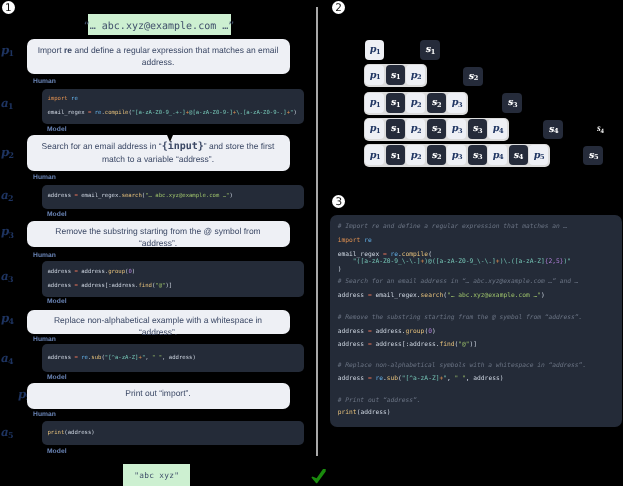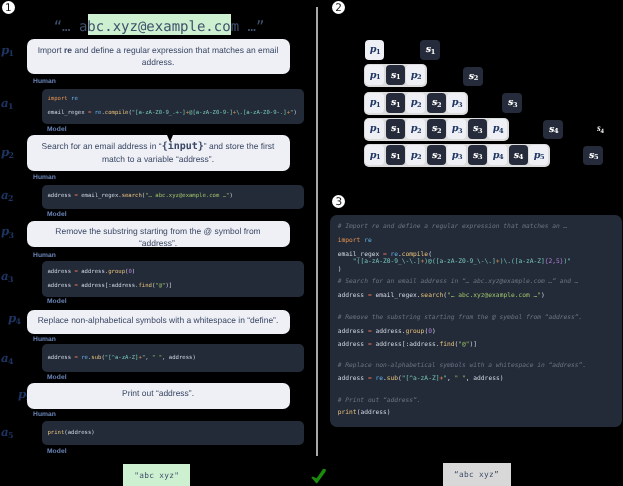--- a/index.html
+++ b/index.html
@@ -8,21 +8,21 @@
 body{font-family:"Liberation Sans",sans-serif;-webkit-font-smoothing:antialiased;text-rendering:geometricPrecision;font-kerning:none;}
 .page{position:relative;width:623px;height:486px;background:#000;}
 
 .badge{position:absolute;width:13px;height:13px;border-radius:50%;background:#fff;color:#111;
   font-family:"DejaVu Sans",sans-serif;font-size:10.5px;font-weight:400;line-height:14.3px;
   text-align:center;}
 .divider{position:absolute;background:#a8a8a8;}
 
 
 .prompt-input{position:absolute;background:#cdf0d1;color:#41506b;
-  font-family:"DejaVu Sans Mono",monospace;font-size:14px;letter-spacing:0px;
+  font-family:"DejaVu Sans Mono",monospace;font-size:10px;letter-spacing:0px;
   display:flex;align-items:center;justify-content:center;white-space:pre;padding-top:5px;}
 .bubble{position:absolute;background:#eef0f5;border-radius:7px;color:#3b4865;font-size:8.48px;
   padding:4.6px 8.7px;line-height:12.2px;font-family:"Liberation Sans",sans-serif;text-align:center;}
 .bubble b{font-weight:700;}
 .bubble .mn{font-weight:700;font-family:"DejaVu Sans Mono",monospace;font-size:10px;}
 .tail{position:absolute;width:0;height:0;border-left:3.7px solid transparent;border-right:3.7px solid transparent;
   border-top:7.2px solid #000;z-index:5;}
 .codeblk{position:absolute;background:#242b38;border-radius:5px;
   font-family:"DejaVu Sans Mono",monospace;font-size:5.6px;letter-spacing:0px;
   padding:0 6px;color:#cdd5e0;white-space:pre;}
@@ -106,28 +106,28 @@
       <div class="role" style="left:33px;top:174.5px;">Human</div>
       <div class="marker" style="left:1px;top:189.5px;">a<sub>2</sub></div>
       <div class="codeblk" style="left:41.5px;top:184.5px;width:262px;height:24px;padding-top:4.9px;"><div class="cl"><span class="var">address</span> <span class="op">=</span> <span class="var">email_regex</span>.<span class="fn">search</span>(<span class="strp">"… abc.xyz@example.com …"</span>)</div></div>
       <div class="role" style="left:47px;top:212px;">Model</div>
       <div class="marker" style="left:1px;top:226.4px;">p<sub>3</sub></div>
       <div class="bubble" style="left:26.5px;top:220.5px;width:263px;height:26.5px;">Remove the substring starting from the @ symbol from “address”.</div>
       <div class="role" style="left:33px;top:252.5px;">Human</div>
       <div class="marker" style="left:1px;top:270.6px;">a<sub>3</sub></div>
       <div class="codeblk" style="left:41.5px;top:261px;width:262px;height:35.5px;padding-top:3.5500000000000007px;"><div class="cl"><span class="var">address</span> <span class="op">=</span> <span class="var">address</span>.<span class="fn">group</span>(<span class="num">0</span>)</div><div class="cl"><span class="var">address</span> <span class="op">=</span> <span class="var">address</span>[:<span class="var">address</span>.<span class="fn">find</span>(<span class="strp">"@"</span>)]</div></div>
       <div class="role" style="left:47px;top:299px;">Model</div>
-      <div class="marker" style="left:8px;top:313px;">p<sub>4</sub></div>
-      <div class="bubble" style="left:26.5px;top:309.5px;width:263px;height:24.5px;">Replace non-alphabetical symbols with a whitespace in “define”.</div>
+      <div class="marker" style="left:1px;top:313px;">p<sub>4</sub></div>
+      <div class="bubble" style="left:26.5px;top:309.5px;width:263px;height:24.5px;">Replace non-alphabetical example with a whitespace in “address”.</div>
       <div class="role" style="left:33px;top:337px;">Human</div>
       <div class="marker" style="left:1px;top:352.8px;">a<sub>4</sub></div>
       <div class="codeblk" style="left:41.5px;top:344px;width:262px;height:27.5px;padding-top:6.65px;"><div class="cl"><span class="var">address</span> <span class="op">=</span> <span class="mod">re</span>.<span class="fn">sub</span>(<span class="str">"[^a-zA-Z]<span class="esc">+</span>"</span>, <span class="strp">" "</span>, <span class="var">address</span>)</div></div>
       <div class="role" style="left:47px;top:374.5px;">Model</div>
       <div class="marker" style="left:18px;top:389.2px;">p<sub>5</sub></div>
-      <div class="bubble" style="left:26.5px;top:382.5px;width:263px;height:26px;">Print out “address”.</div>
+      <div class="bubble" style="left:26.5px;top:382.5px;width:263px;height:26px;">Print out “import”.</div>
       <div class="role" style="left:33px;top:412px;">Human</div>
       <div class="marker" style="left:1px;top:427.2px;">a<sub>5</sub></div>
       <div class="codeblk" style="left:41.5px;top:421px;width:262px;height:23.5px;padding-top:4.65px;"><div class="cl"><span class="fn">print</span>(<span class="var">address</span>)</div></div>
       <div class="role" style="left:47px;top:449px;">Model</div>
     </div>
 
   <div id="panel2">
       <div class="rowbox single" style="left:363.9px;top:38.6px;height:23.4px;">
         <div class="tok p">p<sub>1</sub></div>
       </div>
@@ -174,15 +174,14 @@
   <div class="program" id="program-box" style="left: 330.3px; top: 215.2px; width: 291.3px; height: 211.8px;">
      <div id="panel3"><div class="pln" style="left:7.5px;top:8.700000000000017px;"><span class="cmt"># Import re and define a regular expression that matches an …</span></div><div class="pln" style="left:7.5px;top:23.200000000000017px;"><span class="kw">import</span> <span class="mod">re</span></div><div class="pln" style="left:7.5px;top:36.60000000000002px;"><span class="var">email_regex</span> <span class="op">=</span> <span class="mod">re</span>.<span class="fn">compile</span>(</div><div class="pln" style="left:7.5px;top:44.19999999999999px;">    <span class="str">"([a-zA-Z0-9_\-\.]<span class="esc">+</span>)@([a-zA-Z0-9_\-\.]<span class="esc">+</span>)\.([a-zA-Z]<span class="num">{2,5}</span>)"</span></div><div class="pln" style="left:7.5px;top:51.900000000000034px;">)</div><div class="pln" style="left:7.5px;top:64.30000000000001px;"><span class="cmt"># Search for an email address in “… abc.xyz@example.com …” and …</span></div><div class="pln" style="left:7.5px;top:78px;"><span class="var">address</span> <span class="op">=</span> <span class="var">email_regex</span>.<span class="fn">search</span>(<span class="strp">"… abc.xyz@example.com …"</span>)</div><div class="pln" style="left:7.5px;top:99.60000000000002px;"><span class="cmt"># Remove the substring starting from the @ symbol from “address”.</span></div><div class="pln" style="left:7.5px;top:113.5px;"><span class="var">address</span> <span class="op">=</span> <span class="var">address</span>.<span class="fn">group</span>(<span class="num">0</span>)</div><div class="pln" style="left:7.5px;top:126.40000000000003px;"><span class="var">address</span> <span class="op">=</span> <span class="var">address</span>[:<span class="var">address</span>.<span class="fn">find</span>(<span class="strp">"@"</span>)]</div><div class="pln" style="left:7.5px;top:147.8px;"><span class="cmt"># Replace non-alphabetical symbols with a whitespace in “address”.</span></div><div class="pln" style="left:7.5px;top:160.90000000000003px;"><span class="var">address</span> <span class="op">=</span> <span class="mod">re</span>.<span class="fn">sub</span>(<span class="str">"[^a-zA-Z]<span class="esc">+</span>"</span>, <span class="strp">" "</span>, <span class="var">address</span>)</div><div class="pln" style="left:7.5px;top:182.7px;"><span class="cmt"># Print out “address”.</span></div><div class="pln" style="left:7.5px;top:195px;"><span class="fn">print</span>(<span class="var">address</span>)</div></div>
   </div>
 
   <div class="out-green" style="left:123.2px;top:464.3px;width:67px;height:21.5px;">"abc xyz"</div>
   <div class="check" style="left:310.5px;top:468px;width:15px;height:15.5px;">
     <svg viewBox="0 0 15 15.5" width="15" height="15.5" aria-hidden="true">
       <path d="M1.5 8.4 L0.4 9.6 L5.2 15.2 L6.1 15.2 L14.7 3.6 L14.7 1.0 L12.0 1.0 L5.6 10.3 Z" fill="#1a8a0d"></path>
     </svg>
   </div>
-  <div class="out-grey" style="left:442.5px;top:463.2px;width:68px;height:23px;">“abc xyz”</div>
 
 </div>
 
 </body></html>

